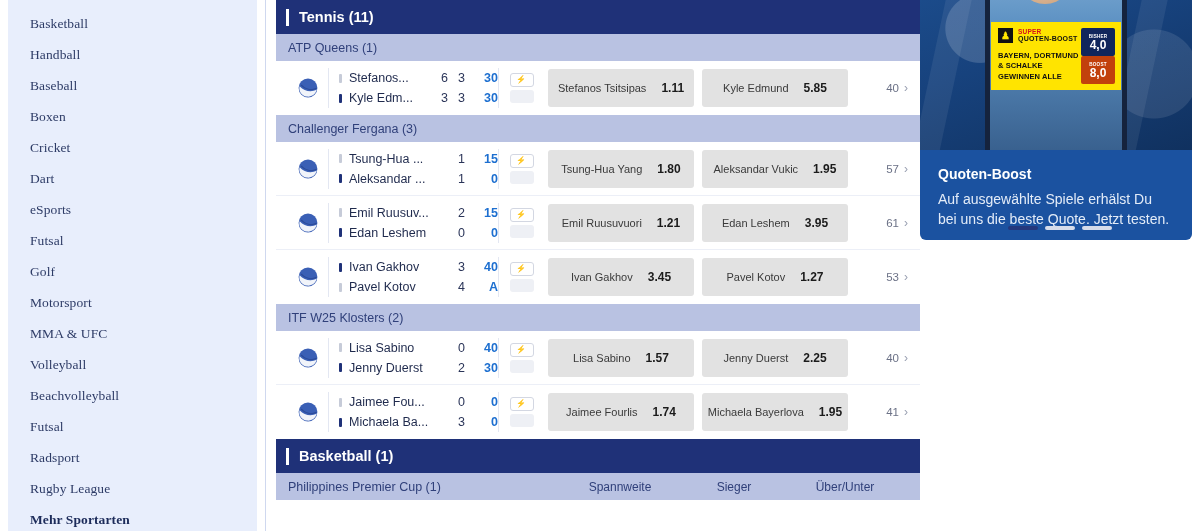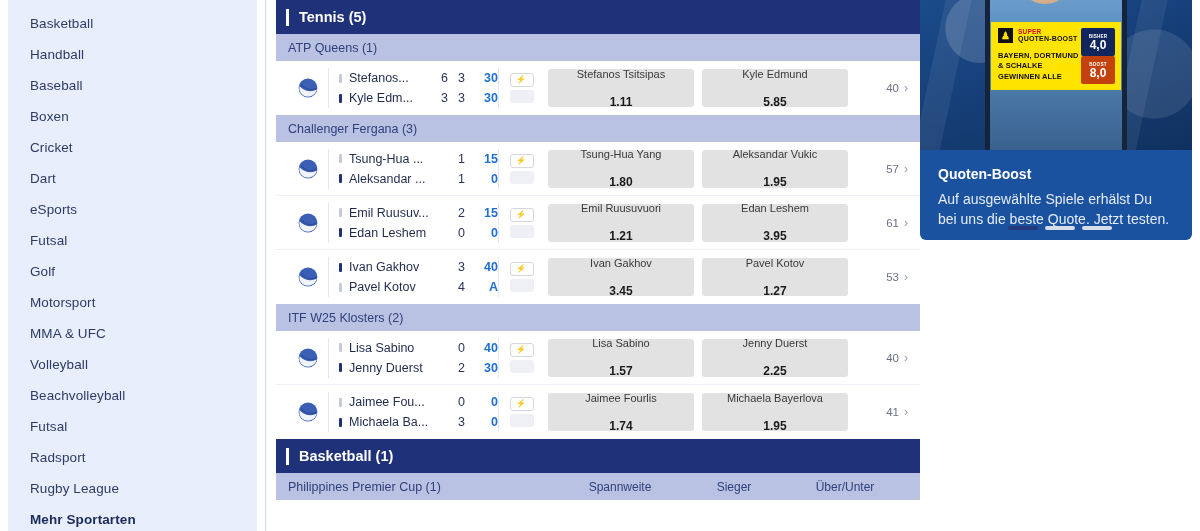--- a/index.html
+++ b/index.html
@@ -12,20 +12,21 @@
   .page { position: relative; width: 1200px; height: 531px; display: flex; background:#ffffff; }
 
   
   .sidebar {
     width: 266px; height: 531px;
     background: #e8eefc;
     border-right: 1px solid #cfd8ef;
     padding-top: 8px;
     overflow: hidden;
     position: relative;
+    font-family: Liberation Serif, serif;
   }
   .sidebar::before{
     content:""; position:absolute; left:0; top:0; width:8px; height:531px; background:#ffffff;
   }
   .sidebar::after{
     content:""; position:absolute; left:257px; top:0; width:9px; height:531px; background:#ffffff;
   }
   .sb-item {
     position: relative; z-index:2;
     height: 31px; line-height: 31px;
@@ -149,21 +150,21 @@
   .stats-blank {
     width: 24px; height: 13px;
     background: #eef0f5; border-radius: 3px;
   }
 
   .odds { display: flex; gap: 8px; margin-left: 4px; }
   .odd-btn {
     width: 146px; height: 38px;
     background: #e2e2e2;
     border-radius: 3px;
-    display: flex; flex-direction: column;
+    display: flex; flex-direction: row;
     align-items: center; justify-content: center;
     gap: 15px;
     cursor: pointer;
   }
   .odd-name { font-size: 11px; color: #3a3a3a; white-space: nowrap; }
   .odd-val { font-size: 12px; font-weight: bold; color: #1b1b1b; }
 
   .more {
     margin-left: auto;
     padding-right: 12px;
@@ -281,21 +282,21 @@
       <div class="sb-item">Beachvolleyball</div>
       <div class="sb-item">Futsal</div>
       <div class="sb-item">Radsport</div>
       <div class="sb-item">Rugby League</div>
       <div class="sb-item bold">Mehr Sportarten</div>
     </div>
 
   <div class="main" id="main">
       <div class="sport-header">
         <span class="bar"></span>
-        <span>Tennis (5)</span>
+        <span>Tennis (11)</span>
       </div>
       <div class="league-header">
         <span class="lg-name">ATP Queens (1)</span>
       </div>
       <div class="match-list">
         <div class="match-row">
           <div class="ball-icon">
             <svg width="22" height="22" viewBox="0 0 22 22">
               <circle cx="11" cy="11" r="9.4" fill="#3a5fb5"></circle>
               <path d="M2.6 9.2 C7.4 14.4 14.2 15.6 19.8 12.6 C18.6 17.4 14.2 20.4 9.6 19.6 C4.6 18.7 1.4 14 2.6 9.2 Z" fill="#ffffff" opacity="0.93"></path>

